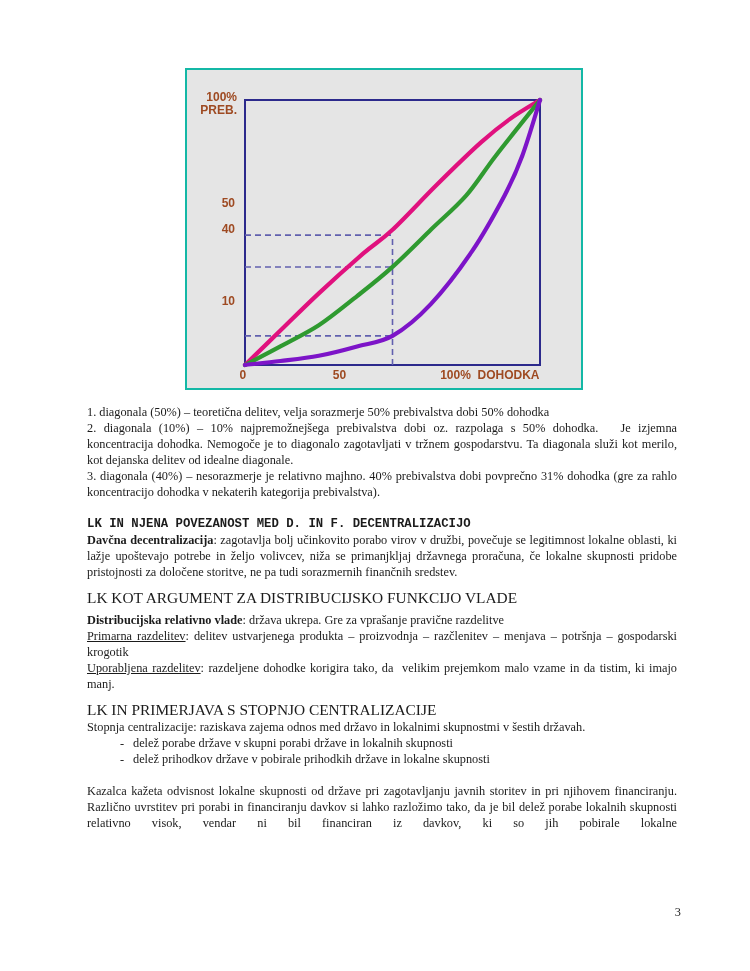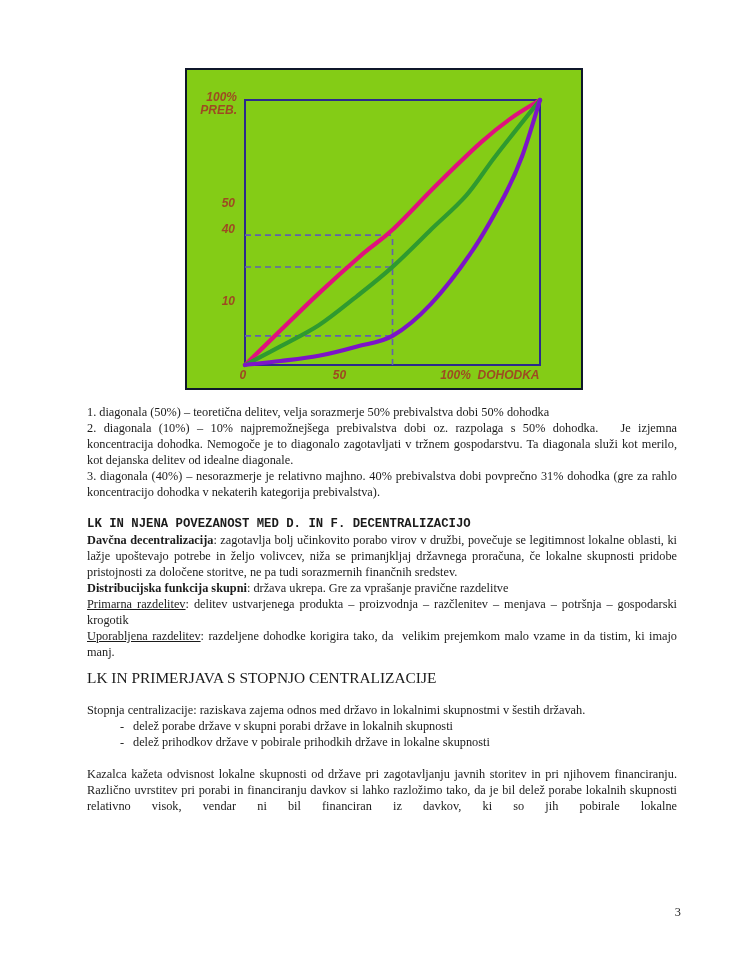--- a/index.html
+++ b/index.html
@@ -2,21 +2,21 @@
 <html><head>
 <meta charset="utf-8">
 <style>
   html,body{margin:0;padding:0}
   body{
     width:750px;height:971px;background:#ffffff;position:relative;
     font-family:"Liberation Serif",serif;color:#1b1b1b;overflow:hidden;
   }
   .figure{
     position:absolute;left:185px;top:68px;width:394px;height:318px;
-    border:2px solid #0f172a;background:#84cc16;font-style:italic;
+    border:2px solid #14b8a6;background:#e5e5e5;
   }
   .figure svg{display:block}
   .figure svg text{
     font-family:"Liberation Sans",sans-serif;font-weight:bold;font-size:12px;
   }
   .doc{
     position:absolute;left:87px;top:404px;width:590px;
     font-size:12.3px;line-height:16px;
   }
   .doc p{margin:0}
@@ -55,24 +55,25 @@
       <text x="302.85" y="309" text-anchor="middle" fill="#9e4a22">100%&nbsp; DOHODKA</text>
     </svg>
 </div>
 
 <div id="doc" class="doc">
     <p class="p"><span class="seg-plain">1. diagonala (50%) – teoretična delitev, velja sorazmerje 50% prebivalstva dobi 50% dohodka</span></p>
     <p class="p justify"><span class="seg-plain">2. diagonala (10%) – 10% najpremožnejšega prebivalstva dobi oz. razpolaga s 50% dohodka.&nbsp;&nbsp; Je izjemna koncentracija dohodka. Nemogoče je to diagonalo zagotavljati v tržnem gospodarstvu. Ta diagonala služi kot merilo, kot dejanska delitev od idealne diagonale.</span></p>
     <p class="p justify"><span class="seg-plain">3. diagonala (40%) – nesorazmerje je relativno majhno. 40% prebivalstva dobi povprečno 31% dohodka (gre za rahlo koncentracijo dohodka v nekaterih kategorija prebivalstva).</span></p>
     <p class="h-bold" style="margin-top: 16px; font-family: Liberation Mono, monospace;"><span class="seg-bold">LK IN NJENA POVEZANOST MED D. IN F. DECENTRALIZACIJO</span></p>
     <p class="p justify"><span class="seg-bold">Davčna decentralizacija</span><span class="seg-plain">: zagotavlja bolj učinkovito porabo virov v družbi, povečuje se legitimnost lokalne oblasti, ki lažje upoštevajo potrebe in željo volivcev, niža se primanjkljaj državnega proračuna, če lokalne skupnosti pridobe pristojnosti za določene storitve, ne pa tudi sorazmernih finančnih sredstev.</span></p>
-    <p class="p"><span class="seg-bold">Distribucijska funkcija skupni</span><span class="seg-plain">: država ukrepa. Gre za vprašanje pravične razdelitve</span></p>
+    <p class="h-large" style="margin-top: 8px; margin-bottom: 5px;"><span class="seg-plain">LK KOT ARGUMENT ZA DISTRIBUCIJSKO FUNKCIJO VLADE</span></p>
+    <p class="p"><span class="seg-bold">Distribucijska relativno vlade</span><span class="seg-plain">: država ukrepa. Gre za vprašanje pravične razdelitve</span></p>
     <p class="p justify"><span class="seg-underline">Primarna razdelitev</span><span class="seg-plain">: delitev ustvarjenega produkta – proizvodnja – razčlenitev – menjava – potršnja – gospodarski krogotik</span></p>
     <p class="p justify"><span class="seg-underline">Uporabljena razdelitev</span><span class="seg-plain">: razdeljene dohodke korigira tako, da&nbsp; velikim prejemkom malo vzame in da tistim, ki imajo manj.</span></p>
-    <p class="h-large" style="margin-top: 8px; margin-bottom: 15px;"><span class="seg-plain">LK IN PRIMERJAVA S STOPNJO CENTRALIZACIJE</span></p>
+    <p class="h-large" style="margin-top: 8px; "><span class="seg-plain">LK IN PRIMERJAVA S STOPNJO CENTRALIZACIJE</span></p>
     <p class="p"><span class="seg-plain">Stopnja centralizacije: raziskava zajema odnos med državo in lokalnimi skupnostmi v šestih državah.</span></p>
     <div class="bullets">
       <div class="bullet"><span class="marker">-</span><span>delež porabe države v skupni porabi države in lokalnih skupnosti</span></div>
       <div class="bullet"><span class="marker">-</span><span>delež prihodkov države v pobirale prihodkih države in lokalne skupnosti</span></div>
     </div>
     <p class="p justify justify-last" style="margin-top: 16px;"><span class="seg-plain">Kazalca kažeta odvisnost lokalne skupnosti od države pri zagotavljanju javnih storitev in pri njihovem financiranju. Različno uvrstitev pri porabi in financiranju davkov si lahko razložimo tako, da je bil delež porabe lokalnih skupnosti relativno visok, vendar ni bil financiran iz davkov, ki so jih pobirale lokalne</span></p>
   </div>
 
 <div class="page-number">3</div>
 

